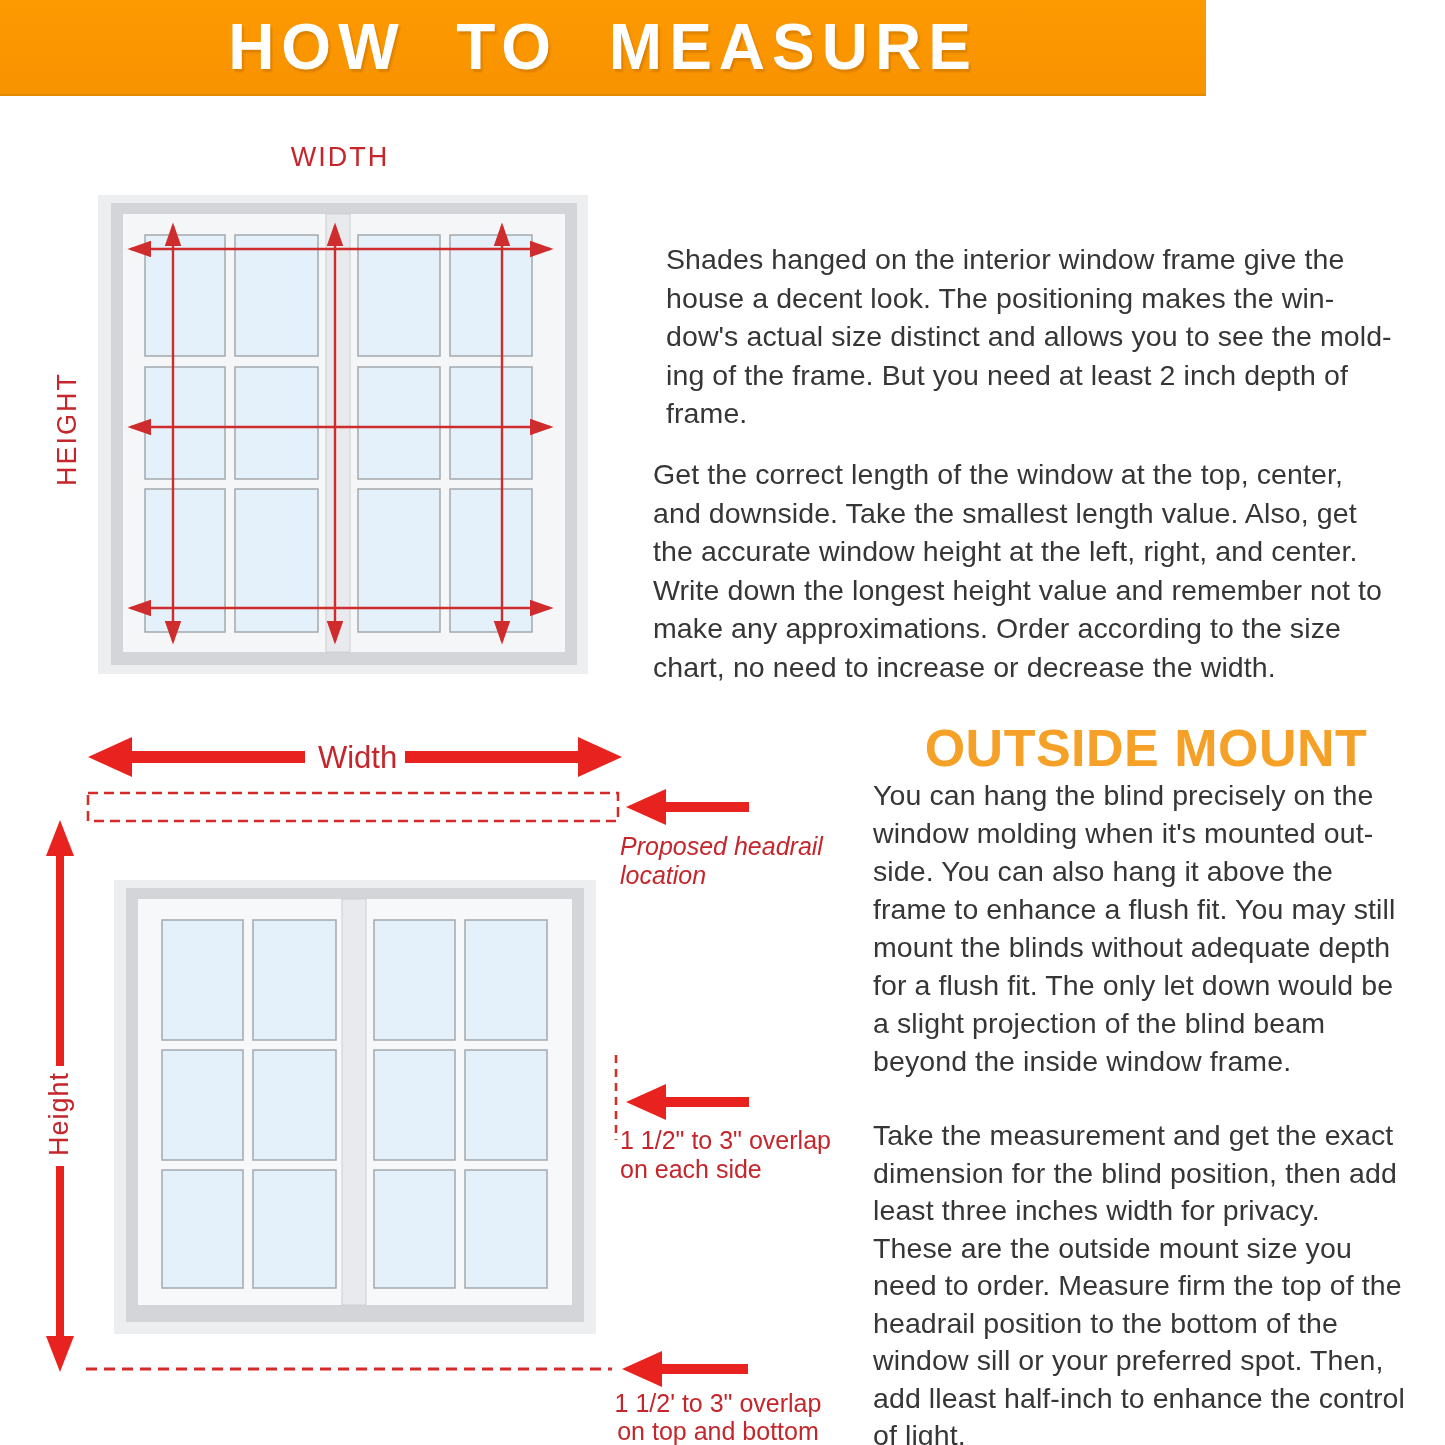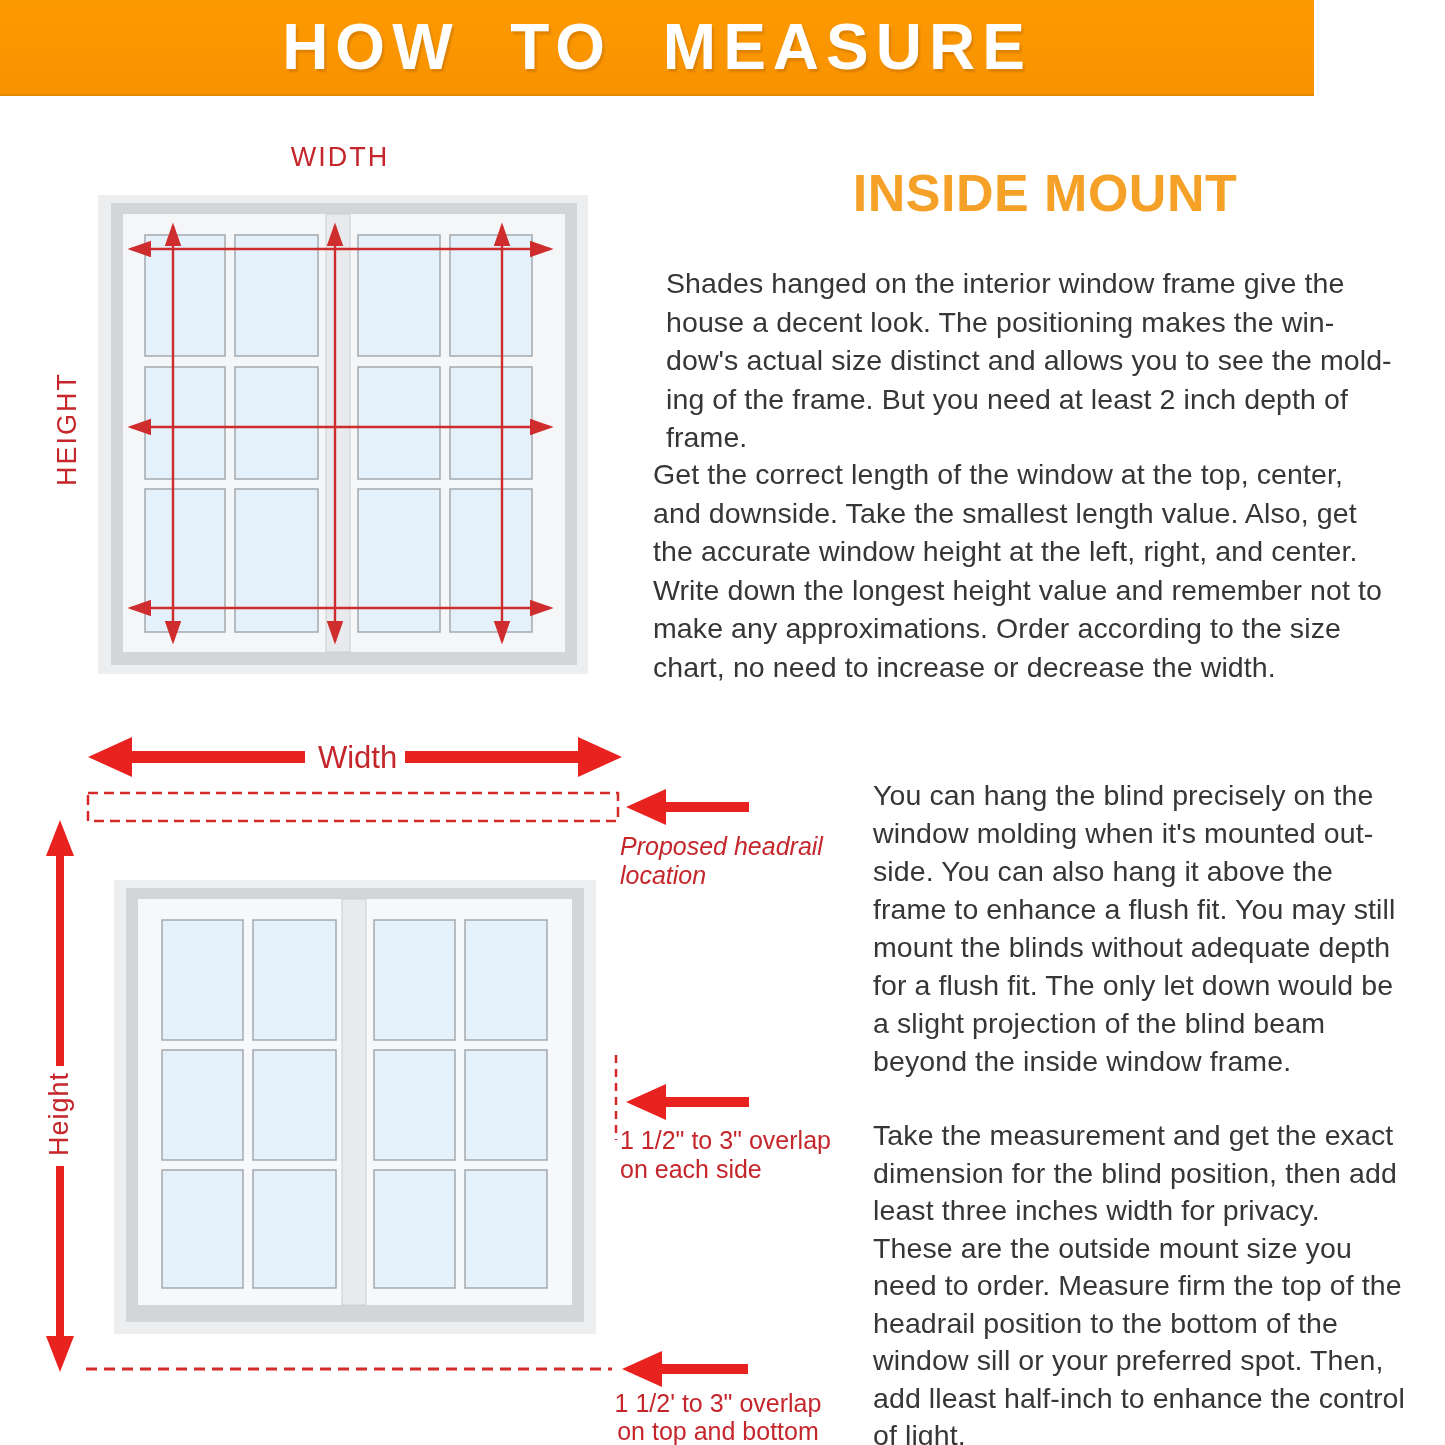--- a/index.html
+++ b/index.html
@@ -1,38 +1,38 @@
 <!DOCTYPE html>
 <html><head>
 <meta charset="utf-8">
 <style>
   html,body{margin:0;padding:0;background:#fff;}
   #page{position:relative;width:1445px;height:1445px;background:#ffffff;overflow:hidden;
         font-family:"Liberation Sans",sans-serif;}
 
   
-  .banner{position:absolute;left:0;top:0;width:1314px;height:94px;
+  .banner{position:absolute;left:0;top:0;width:1206px;height:94px;
           background:linear-gradient(#fd9901,#f89300);
           border-bottom:2px solid #e18a00;
           display:flex;align-items:center;justify-content:center;}
   .banner-title{color:#ffffff;font-size:64px;font-weight:bold;letter-spacing:7px;word-spacing:26px;
                 text-shadow:2px 3px 2px rgba(120,60,0,.22);white-space:nowrap;}
 
   
   .para{position:absolute;color:#363636;font-size:28.5px;line-height:38.5px;
         white-space:pre-line;letter-spacing:.1px;}
   .section-heading{position:absolute;color:#f5a128;font-size:52px;font-weight:bold;
                    text-align:center;letter-spacing:.5px;}
   .red-label{position:absolute;color:#c4262b;white-space:pre-line;}
   .rot{transform:rotate(-90deg);transform-origin:center center;text-align:center;}
 
   .w-label-top{left:265px;top:142px;width:150px;text-align:center;font-size:27px;letter-spacing:2px;}
   .h-label-top{left:-17px;top:413px;width:170px;height:32px;font-size:27px;letter-spacing:2px;}
   .inside-heading{left:650px;top:163px;width:790px;}
-  .inside-p1{left:666px;top:240px;margin-top:24px;}
+  .inside-p1{left:666px;top:240px;}
   .inside-p2{left:653px;top:455px;}
   .outside-heading{left:852px;top:718px;width:588px;}
   .outside-p1{left:873px;top:776px;line-height:38px;}
   .outside-p2{left:873px;top:1117px;line-height:37.5px;}
   .w-label-bottom{left:300px;top:740px;width:115px;text-align:center;font-size:31px;}
   .headrail-label{left:620px;top:832px;font-size:25px;line-height:29px;font-style:italic;}
   .side-overlap-label{left:620px;top:1126px;font-size:25px;line-height:29px;}
   .h-label-bottom{left:-5px;top:1098px;width:130px;height:32px;font-size:27px;letter-spacing:1px;}
   .bottom-overlap-label{left:613px;top:1389px;width:210px;text-align:center;font-size:25px;line-height:28px;}
 
@@ -143,33 +143,33 @@
     <line class="dash" x1="86" y1="1369" x2="612" y2="1369" stroke-width="3" stroke-dasharray="11 7"></line>
     <g>
       <polygon class="thick" points="622,1369 662,1351 662,1387"></polygon>
       <rect class="thick" x="660" y="1364" width="88" height="10"></rect>
     </g>
   </svg>
 
   <div class="red-label w-label-top">WIDTH</div>
   <div class="red-label rot h-label-top">HEIGHT</div>
 
-  <div class="section-heading inside-heading">INSIDE MOUNT</div>
   <div class="para inside-p1">Shades hanged on the interior window frame give the
 house a decent look. The positioning makes the win-
 dow's actual size distinct and allows you to see the mold-
 ing of the frame. But you need at least 2 inch depth of
 frame.</div>
   <div class="para inside-p2">Get the correct length of the window at the top, center,
 and downside. Take the smallest length value. Also, get
 the accurate window height at the left, right, and center.
 Write down the longest height value and remember not to
 make any approximations. Order according to the size
 chart, no need to increase or decrease the width.</div>
 
+  <div class="section-heading outside-heading">OUTSIDE MOUNT</div>
   <div class="para outside-p1">You can hang the blind precisely on the
 window molding when it's mounted out-
 side. You can also hang it above the
 frame to enhance a flush fit. You may still
 mount the blinds without adequate depth
 for a flush fit. The only let down would be
 a slight projection of the blind beam
 beyond the inside window frame.</div>
   <div class="para outside-p2">Take the measurement and get the exact
 dimension for the blind position, then add

